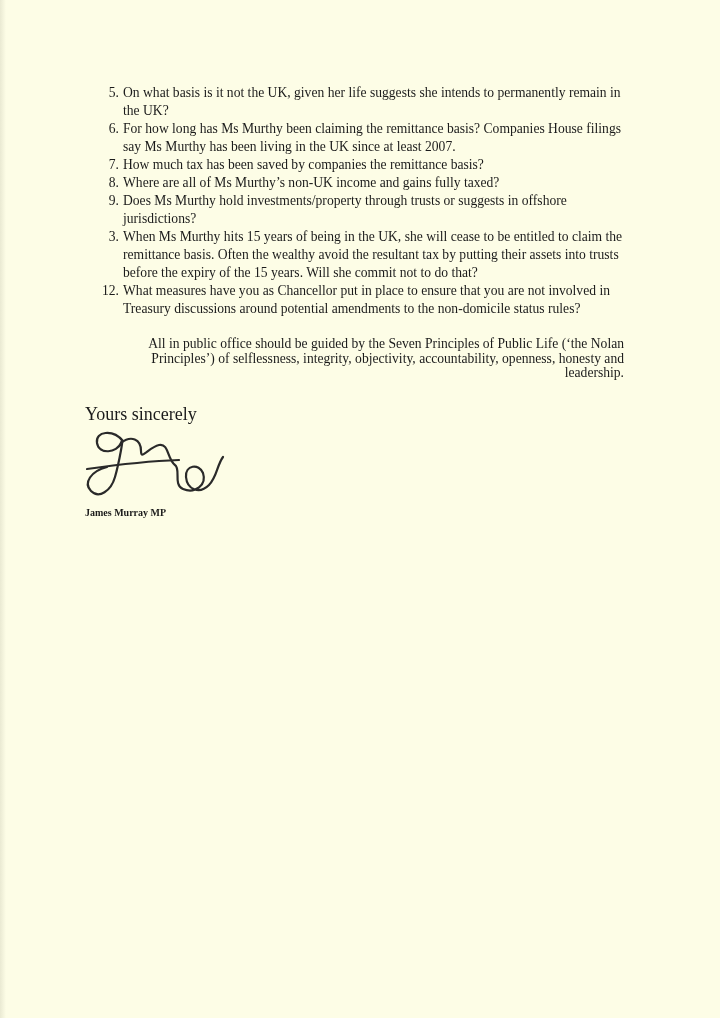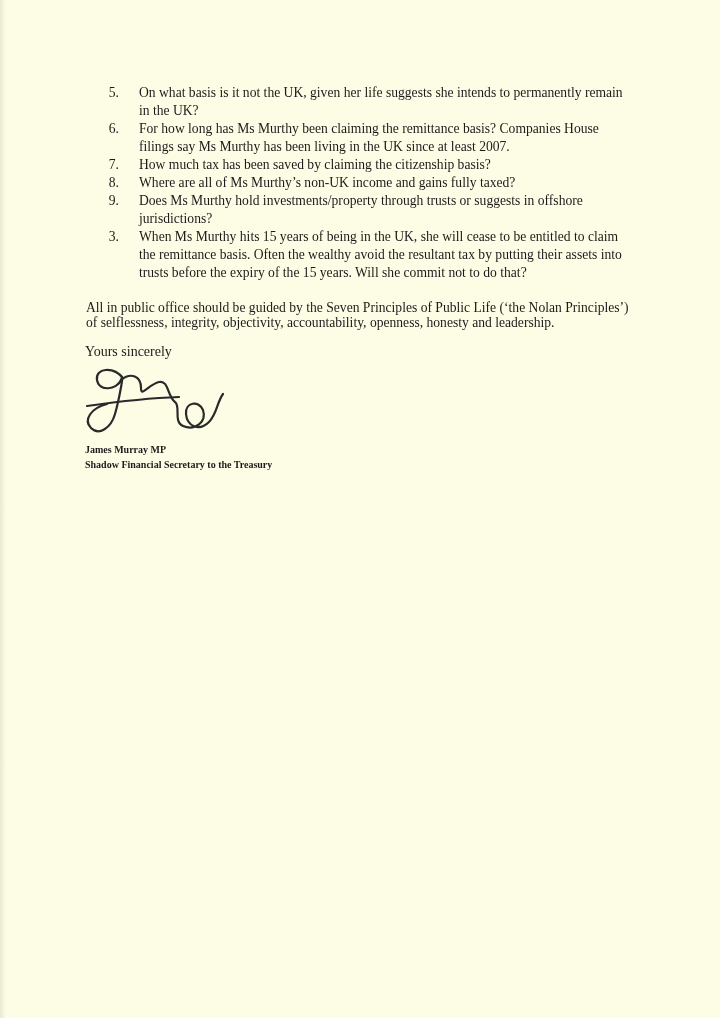--- a/index.html
+++ b/index.html
@@ -33,33 +33,34 @@
     line-height: 18px;
   }
   .qrow { display: flex; }
   .qnum {
     flex: 0 0 34px;
     width: 34px;
     text-align: right;
     white-space: nowrap;
   }
   .qtext {
-    margin-left: 20px;
+    margin-left: 4px;
     flex: 1;
   }
   .para {
-    margin: 1px;
+    margin: 12px;
     font-size: 13.6px;
     line-height: 14.6px;
+    text-align: right;
   }
   .para-first { margin-top: 19px; }
   .para-next  { margin-top: 14px; }
   .closing {
-    margin-top: 14px;
-    font-size: 14px;
+    margin-top: 26px;
+    font-size: 18px;
     line-height: 15px;
   }
   .signature-svg {
     display: block;
     margin-top: 5px;
     margin-left: -6px;
   }
   .sign-block {
     margin-top: 3px;
     font-weight: bold;
@@ -77,48 +78,51 @@
       <div class="qrow">
         <span class="qnum">5.</span>
         <span class="qtext">On what basis is it not the UK, given her life suggests she intends to permanently remain in the UK?</span>
       </div>
       <div class="qrow">
         <span class="qnum">6.</span>
         <span class="qtext">For how long has Ms Murthy been claiming the remittance basis? Companies House filings say Ms Murthy has been living in the UK since at least 2007.</span>
       </div>
       <div class="qrow">
         <span class="qnum">7.</span>
-        <span class="qtext">How much tax has been saved by claiming the citizenship basis?</span>
+        <span class="qtext">How much tax has been saved by companies the remittance basis?</span>
       </div>
       <div class="qrow">
         <span class="qnum">8.</span>
         <span class="qtext">Where are all of Ms Murthy’s non-UK income and gains fully taxed?</span>
       </div>
       <div class="qrow">
         <span class="qnum">9.</span>
         <span class="qtext">Does Ms Murthy hold investments/property through trusts or suggests in offshore jurisdictions?</span>
       </div>
       <div class="qrow">
         <span class="qnum">3.</span>
         <span class="qtext">When Ms Murthy hits 15 years of being in the UK, she will cease to be entitled to claim the remittance basis. Often the wealthy avoid the resultant tax by putting their assets into trusts before the expiry of the 15 years. Will she commit not to do that?</span>
+      </div>
+      <div class="qrow">
+        <span class="qnum">12.</span>
+        <span class="qtext">What measures have you as Chancellor put in place to ensure that you are not involved in Treasury discussions around potential amendments to the non-domicile status rules?</span>
       </div>
     </div>
 
     <p class="para para-first">All in public office should be guided by the Seven Principles of Public Life (‘the Nolan Principles’) of selflessness, integrity, objectivity, accountability, openness, honesty and leadership.</p>
 
 
     <div class="closing">Yours sincerely</div>
 
     <svg class="signature-svg" width="160" height="76" viewBox="0 0 160 76" fill="none" xmlns="http://www.w3.org/2000/svg">
       <g stroke="#2a2a2a" stroke-width="2.2" stroke-linecap="round" fill="none">
         <path d="M 44 14 C 34 2, 16 4, 18 16 C 20 28, 38 26, 42 16 C 46 4, 40 36, 36 50 C 32 64, 20 72, 12 64 C 4 56, 12 44, 28 40"></path>
         <path d="M 8 42 C 36 38, 70 34, 100 33"></path>
         <path d="M 42 16 C 52 8, 62 12, 62 24 C 62 34, 70 20, 80 18 C 90 16, 88 32, 96 38 C 102 42, 94 58, 104 62 C 116 67, 128 58, 124 46 C 120 36, 106 38, 107 50 C 108 62, 120 68, 130 58 C 138 50, 138 38, 144 30"></path>
       </g>
     </svg>
 
     <div class="sign-block">
       <div>James Murray MP</div>
-      <div>Shadow Financial Secretary to the Treasury</div>
     </div>
 
   </div>
 </div>
 
 </body></html>

